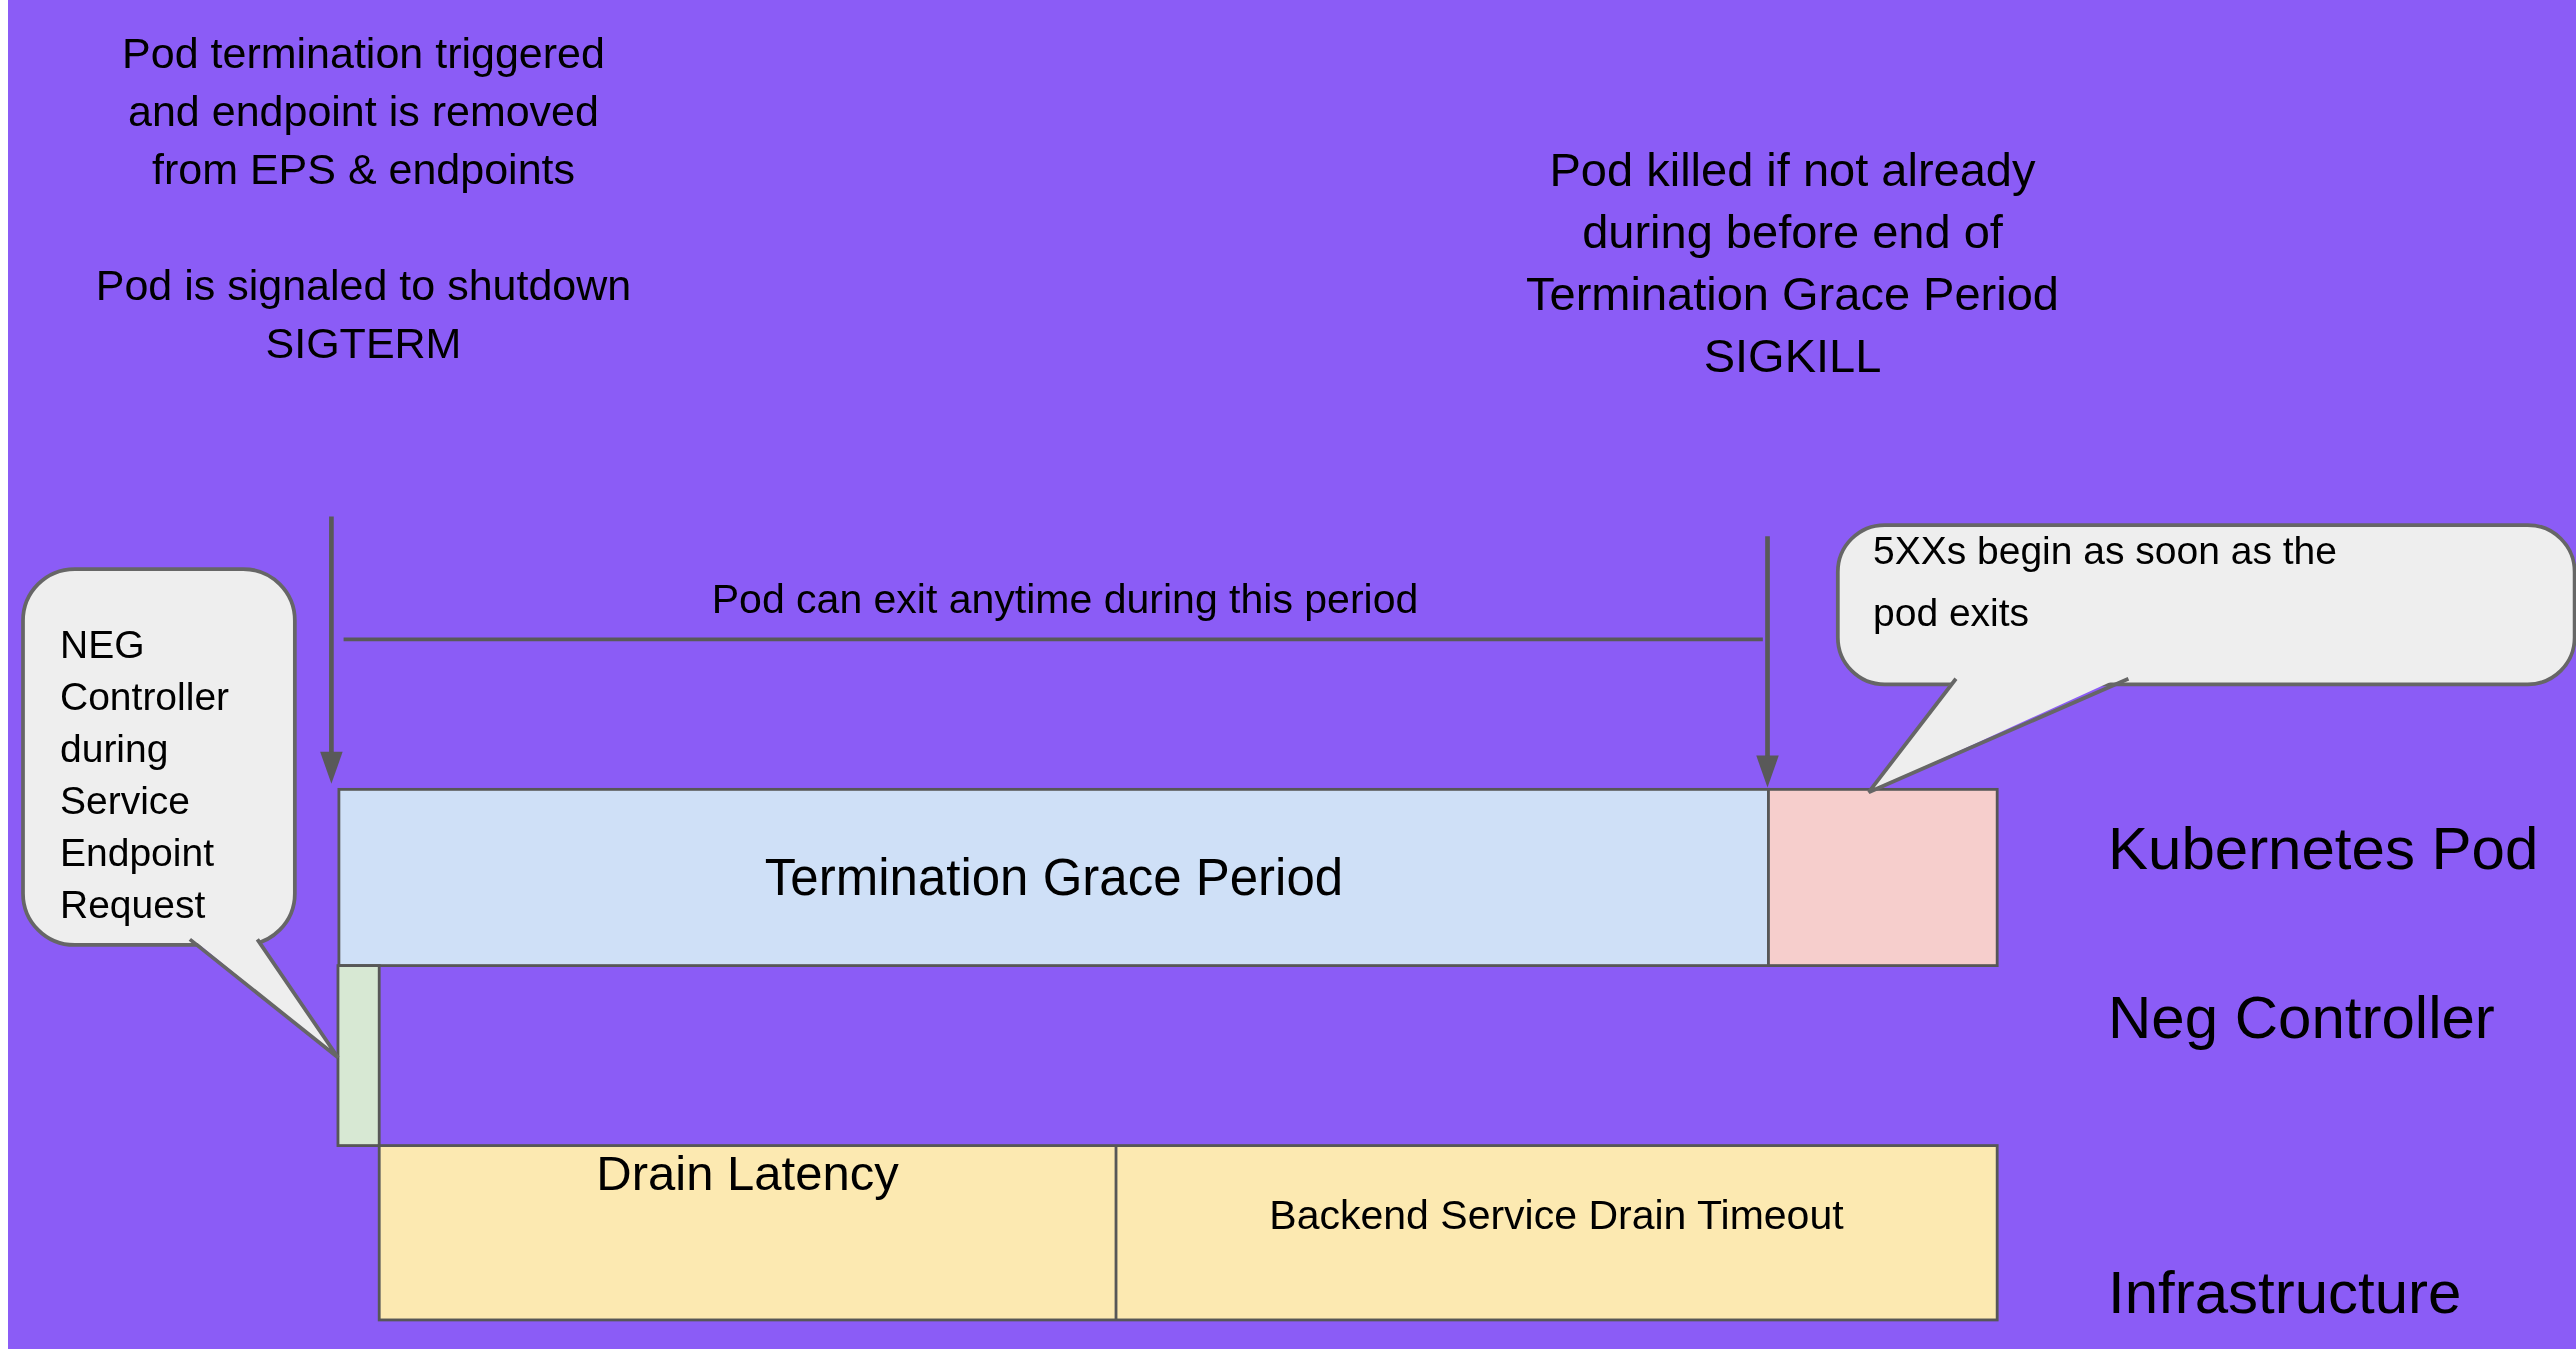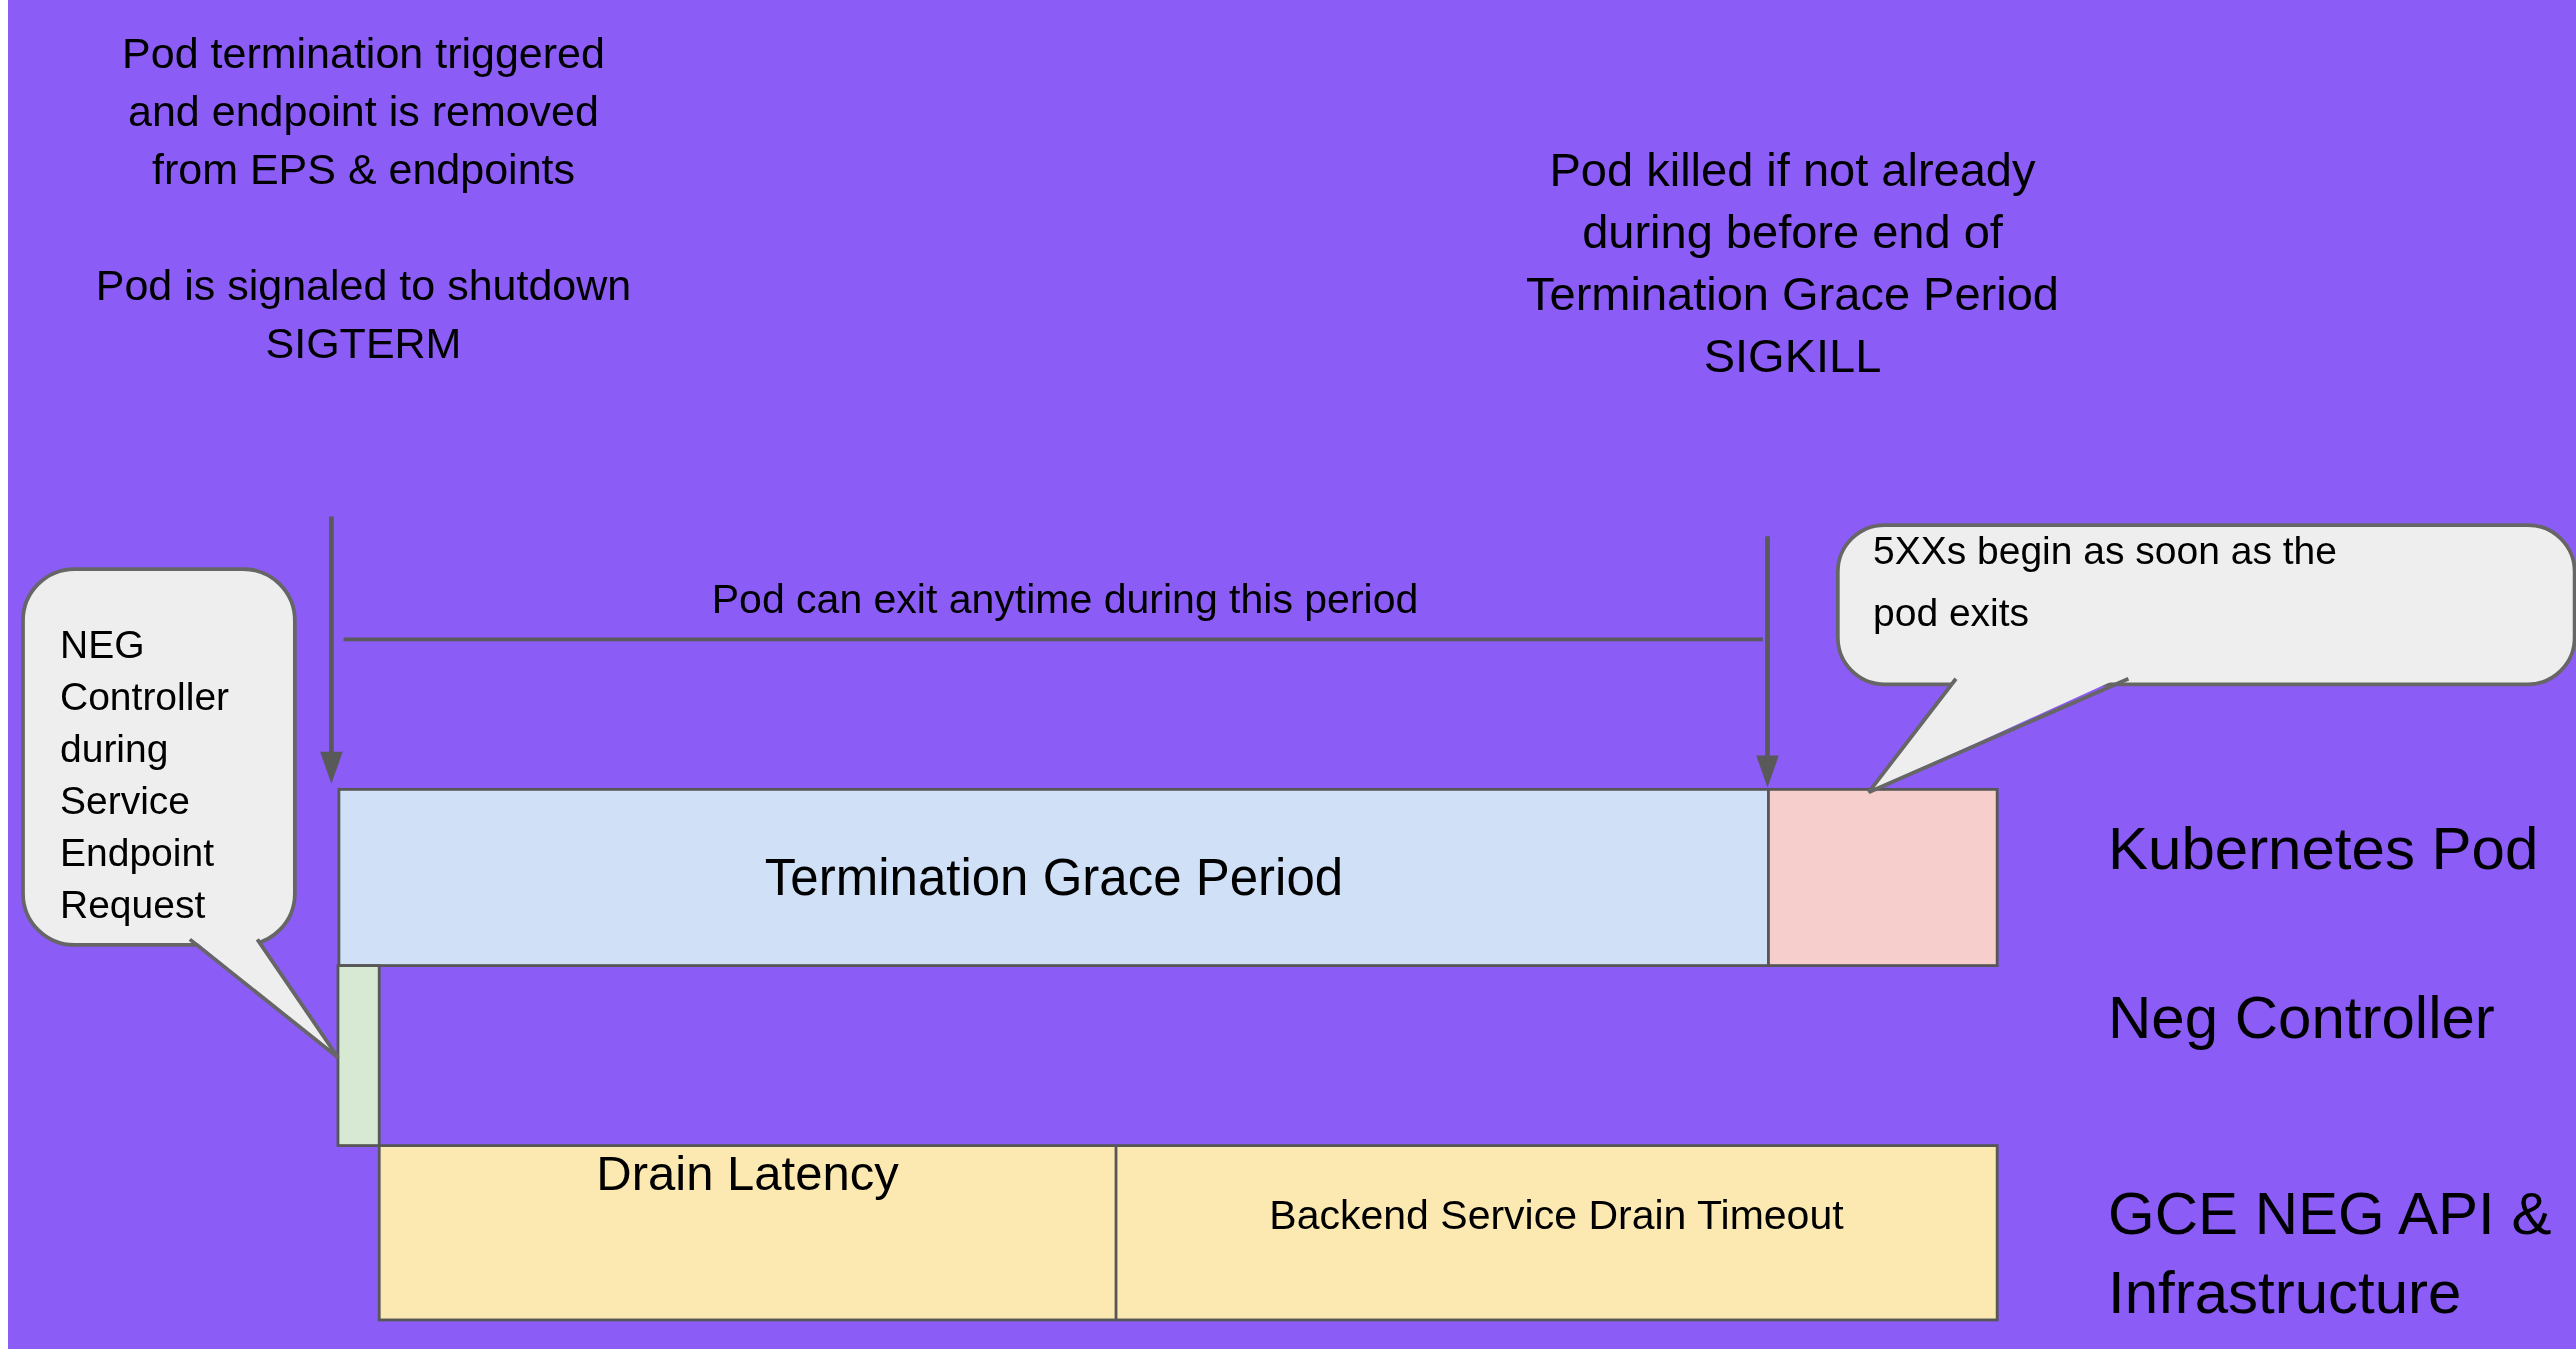--- a/index.html
+++ b/index.html
@@ -96,17 +96,16 @@
     <span class="note-line">5XXs begin as soon as the</span>
     <span class="note-line">pod exits</span>
   </div>
 
   <div class="cell cell-grace">Termination Grace Period</div>
   <div class="cell cell-drain">Drain Latency</div>
   <div class="cell cell-bsdt">Backend Service Drain Timeout</div>
 
   <div class="rowlab rowlab-k8s">Kubernetes Pod</div>
   <div class="rowlab rowlab-neg">Neg Controller</div>
-  <div class="rowlab rowlab-gce1">GCE NEG API &amp;</div>
   <div class="rowlab rowlab-gce2">Infrastructure</div>
 
 </div>
 
 
 </body></html>

